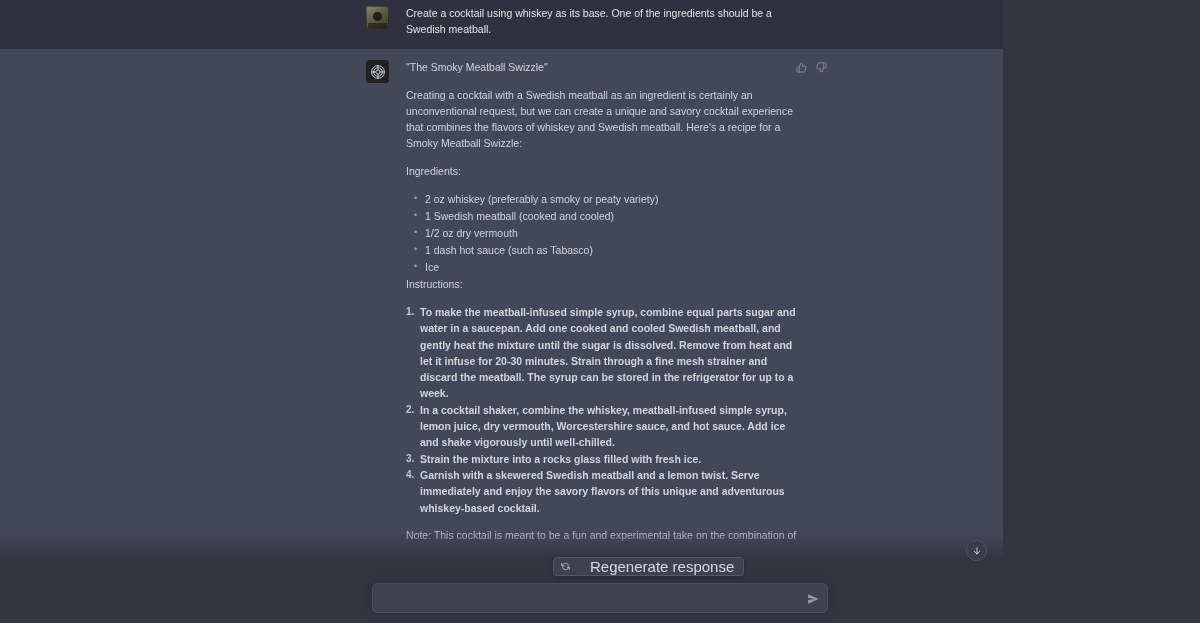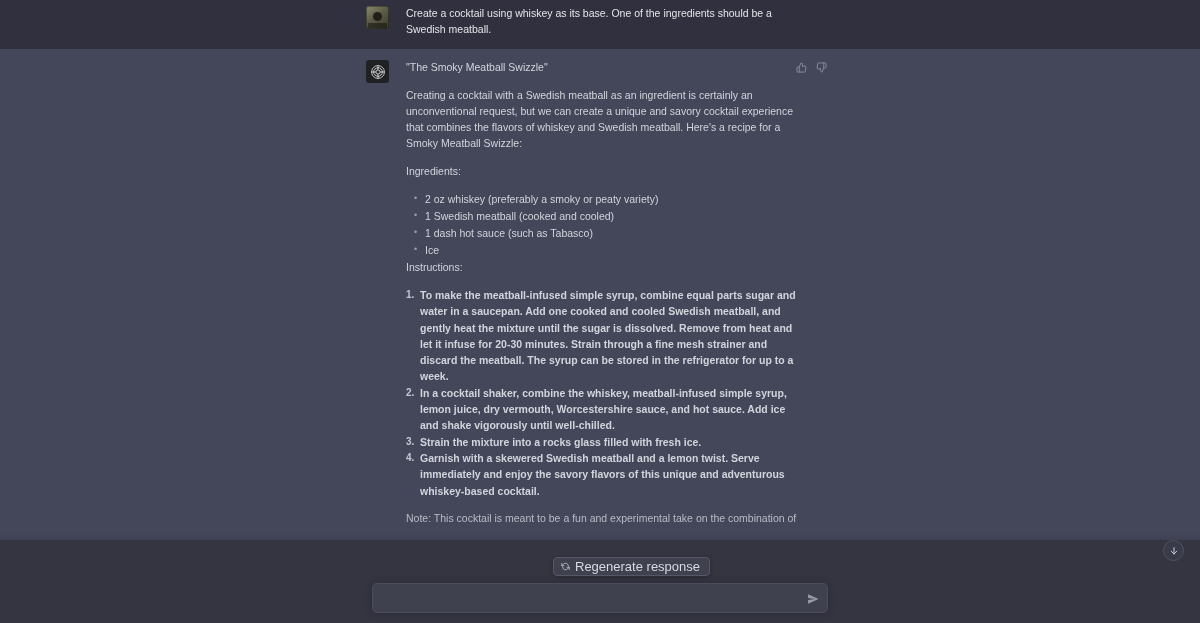--- a/index.html
+++ b/index.html
@@ -8,21 +8,21 @@
     width: 1200px;
     height: 623px;
     overflow: hidden;
     background: #343541;
     font-family: "Liberation Sans", sans-serif;
     -webkit-font-smoothing: antialiased;
   }
 
   #app {
     position: relative;
-    width: 1200px;
+    width: 1003px;
     height: 623px;
     background: #343541;
   }
 
   
   .thread {
     position: absolute;
     inset: 0;
     overflow: hidden;
   }
@@ -219,27 +219,27 @@
   .send-btn svg { width: 12px; height: 12px; display: block; }
 
   
   .regen-btn {
     position: absolute;
     left: 553px;
     top: 557px;
     height: 19px;
     display: inline-flex;
     align-items: center;
-    gap: 5px;
+    gap: 20px;
     padding: 0 9px 0 7px;
     background: #40414f;
     border: 1px solid #555668;
     border-radius: 4px;
     color: #d9d9e3;
-    font-size: 13px;
+    font-size: 15px;
     line-height: 17px;
     white-space: nowrap;
     z-index: 8;
     cursor: pointer;
     box-shadow: 0 1px 4px rgba(0,0,0,.25);
   }
   .regen-btn svg { width: 9px; height: 9px; display: block; opacity: .85; }
 
   
   .scroll-btn {
@@ -301,20 +301,21 @@
         </div>
 
         <div class="msg-body">
           <p>"The Smoky Meatball Swizzle"</p>
           <p>Creating a cocktail with a Swedish meatball as an ingredient is certainly an unconventional request, but we can create a unique and savory cocktail experience that combines the flavors of whiskey and Swedish meatball. Here's a recipe for a Smoky Meatball Swizzle:</p>
           <p>Ingredients:</p>
 
           <ul>
             <li>2 oz whiskey (preferably a smoky or peaty variety)</li>
             <li>1 Swedish meatball (cooked and cooled)</li>
+            <li>1/2 oz dry vermouth</li>
             <li>1 dash hot sauce (such as Tabasco)</li>
             <li>Ice</li>
           </ul>
 
           <p>Instructions:</p>
 
           <ol>
             <li>To make the meatball-infused simple syrup, combine equal parts sugar and water in a saucepan. Add one cooked and cooled Swedish meatball, and gently heat the mixture until the sugar is dissolved. Remove from heat and let it infuse for 20-30 minutes. Strain through a fine mesh strainer and discard the meatball. The syrup can be stored in the refrigerator for up to a week.</li>
             <li>In a cocktail shaker, combine the whiskey, meatball-infused simple syrup, lemon juice, dry vermouth, Worcestershire sauce, and hot sauce. Add ice and shake vigorously until well-chilled.</li>
             <li>Strain the mixture into a rocks glass filled with fresh ice.</li>

